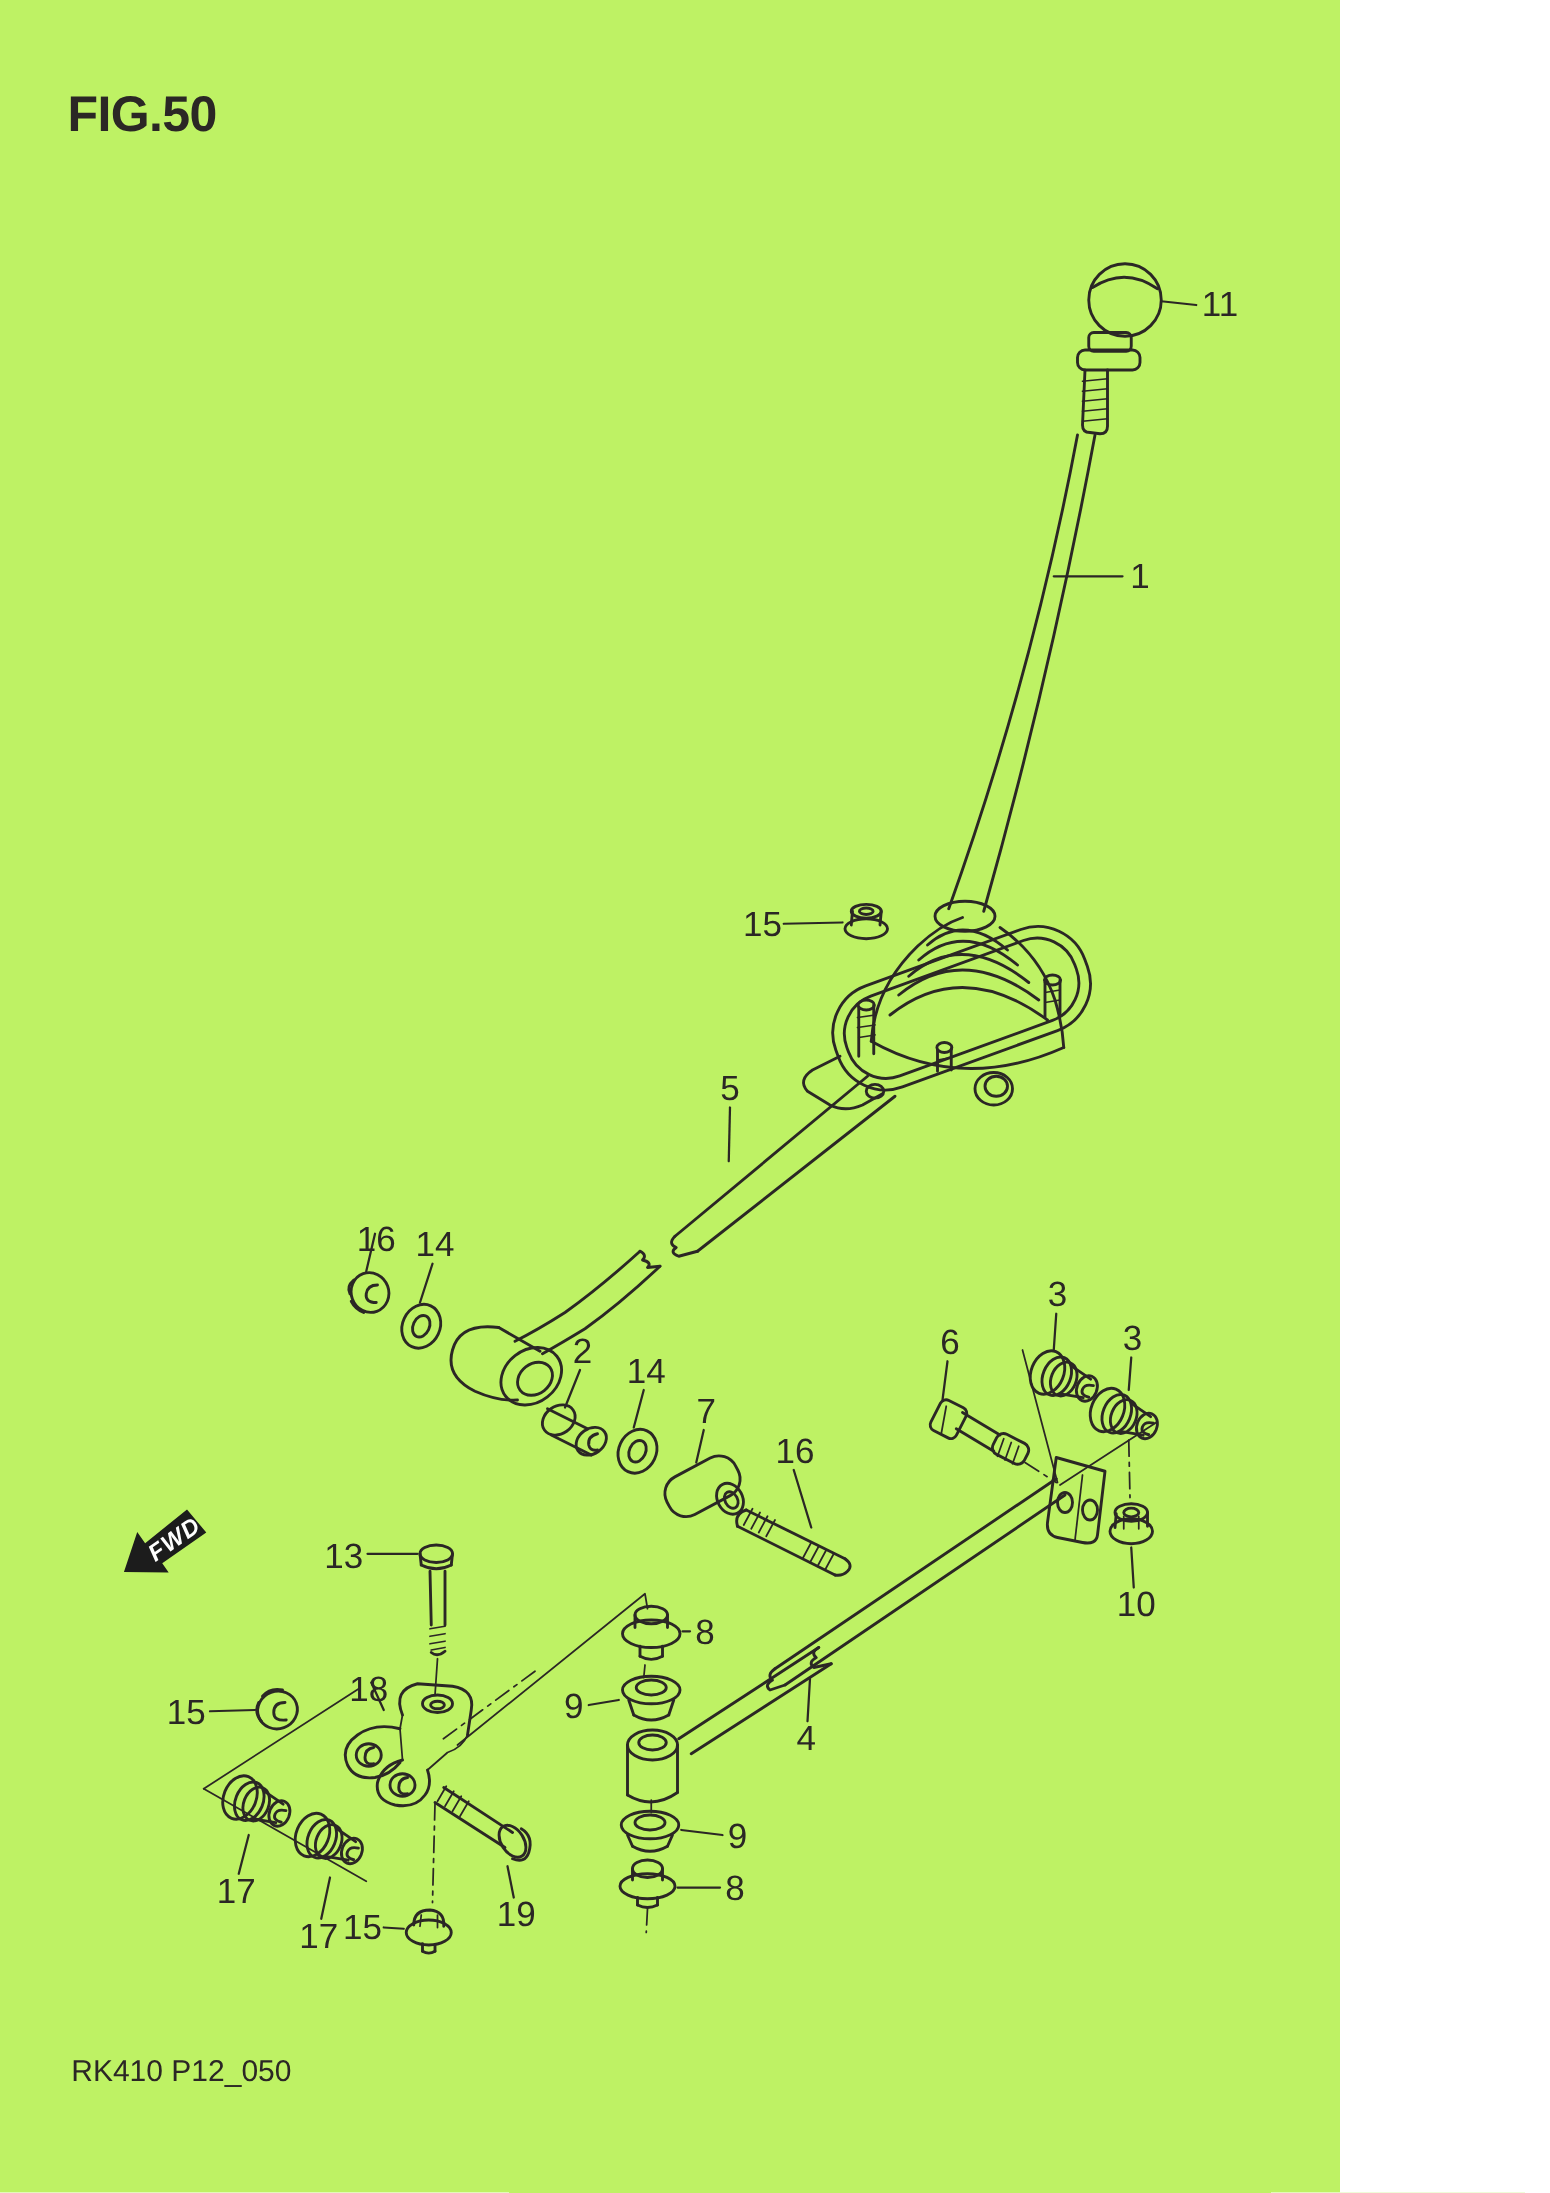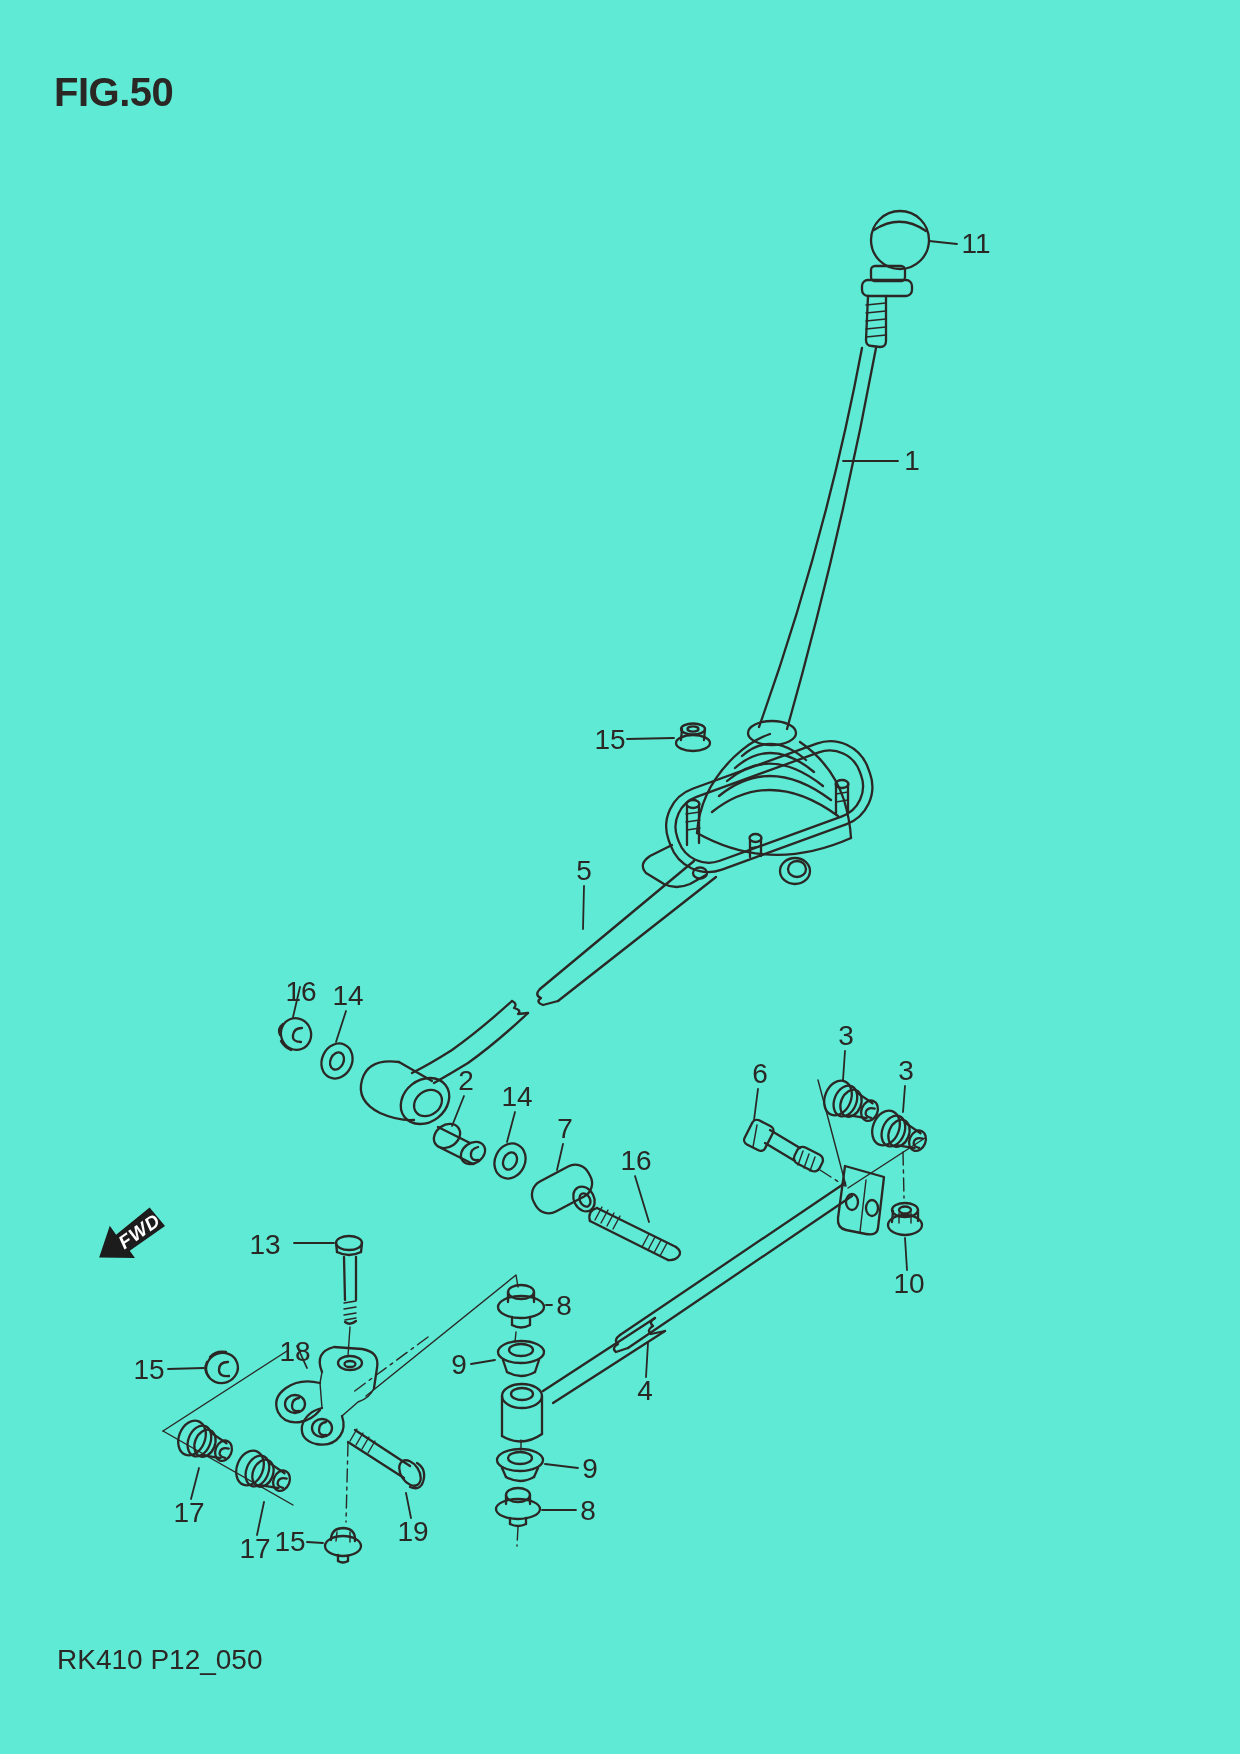--- a/index.html
+++ b/index.html
@@ -1,24 +1,24 @@
 <!DOCTYPE html>
 <html style="--line: #2b2725; --fwd-bg: #1c1c1c;"><head>
 <meta charset="utf-8">
 <style>
   html,body{margin:0;padding:0;background:#fff;}
   .page{
-    position:relative;width:1240px;height:1754px;background:#5eead4;overflow:hidden;
+    position:relative;width:1072px;height:1754px;background:#bef264;overflow:hidden;
     font-family:"Liberation Sans",sans-serif;color:#1f1f1f;
   }
   .fig-title{
     position:absolute;left:54px;top:70px;font-size:40px;font-weight:700;
     letter-spacing:-0.5px;color:#2b2725;
   }
-  .footer-code{position:absolute;left:57px;top:1644px;font-size:28px;color:#2b2725;}
+  .footer-code{position:absolute;left:57px;top:1644px;font-size:24px;color:#2b2725;}
   .footer-title{position:absolute;left:55px;top:1678px;font-size:25px;color:#2b2725;}
   .art{position:absolute;left:0;top:0;width:1240px;height:1754px;}
   .art path,.art ellipse,.art circle,.art rect,.art line{
     fill:none;stroke:var(--line,#2b2725);stroke-width:2.3;
     stroke-linecap:round;stroke-linejoin:round;
   }
   .art .thin{stroke-width:1.4;}
   .art .dashdot{stroke-width:1.4;stroke-dasharray:13 5 3 5;}
   .art .leader{stroke-width:1.8;}
   .art .fill-dark{fill:var(--fwd-bg,#1c1c1c);stroke:none;}
@@ -340,21 +340,21 @@
       <div class="callout" style="left: 301px; top: 992px;">16</div>
       <div class="callout" style="left: 348px; top: 996px;">14</div>
       <div class="callout" style="left: 466px; top: 1081px;">2</div>
       <div class="callout" style="left: 517px; top: 1097px;">14</div>
       <div class="callout" style="left: 565px; top: 1129px;">7</div>
       <div class="callout" style="left: 636px; top: 1161px;">16</div>
       <div class="callout" style="left: 760px; top: 1074px;">6</div>
       <div class="callout" style="left: 846px; top: 1036px;">3</div>
       <div class="callout" style="left: 906px; top: 1071px;">3</div>
       <div class="callout" style="left: 909px; top: 1284px;">10</div>
-      <div class="callout" style="left: 265px; top: 1245px;">13</div>
+      <div class="callout" style="left: 275px; top: 1245px;">13</div>
       <div class="callout" style="left: 295px; top: 1332px; margin-top: 20px;">18</div>
       <div class="callout" style="left: 149px; top: 1370px;">15</div>
       <div class="callout" style="left: 189px; top: 1513px;">17</div>
       <div class="callout" style="left: 255px; top: 1549px;">17</div>
       <div class="callout" style="left: 290px; top: 1542px;">15</div>
       <div class="callout" style="left: 413px; top: 1532px;">19</div>
       <div class="callout" style="left: 459px; top: 1365px;">9</div>
       <div class="callout" style="left: 564px; top: 1306px;">8</div>
       <div class="callout" style="left: 590px; top: 1469px;">9</div>
       <div class="callout" style="left: 588px; top: 1511px;">8</div>

